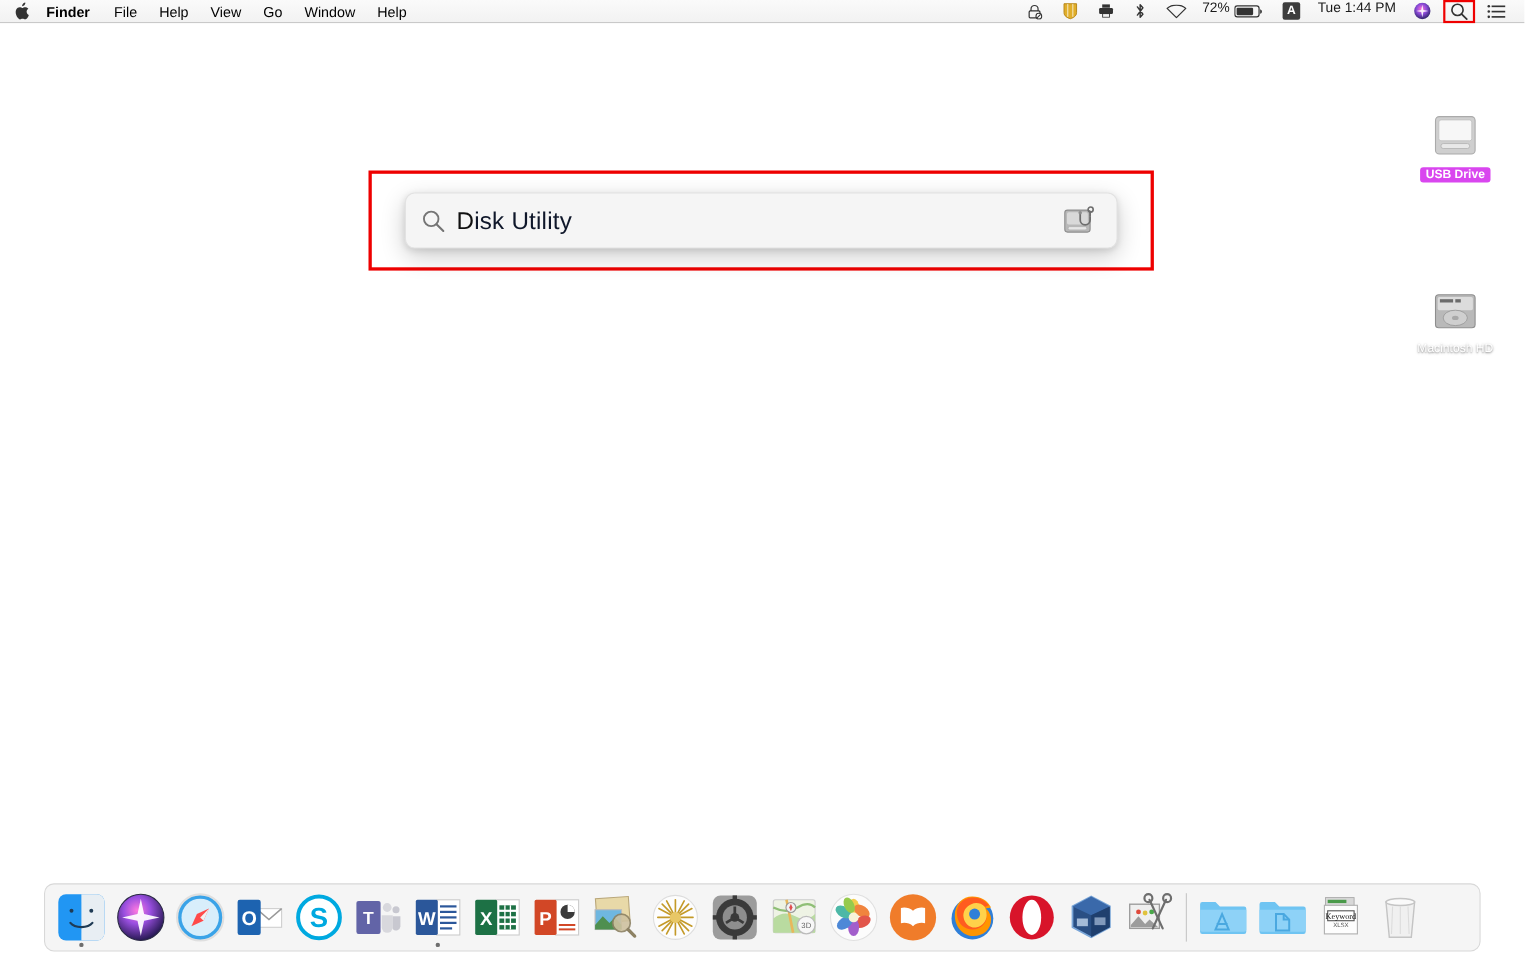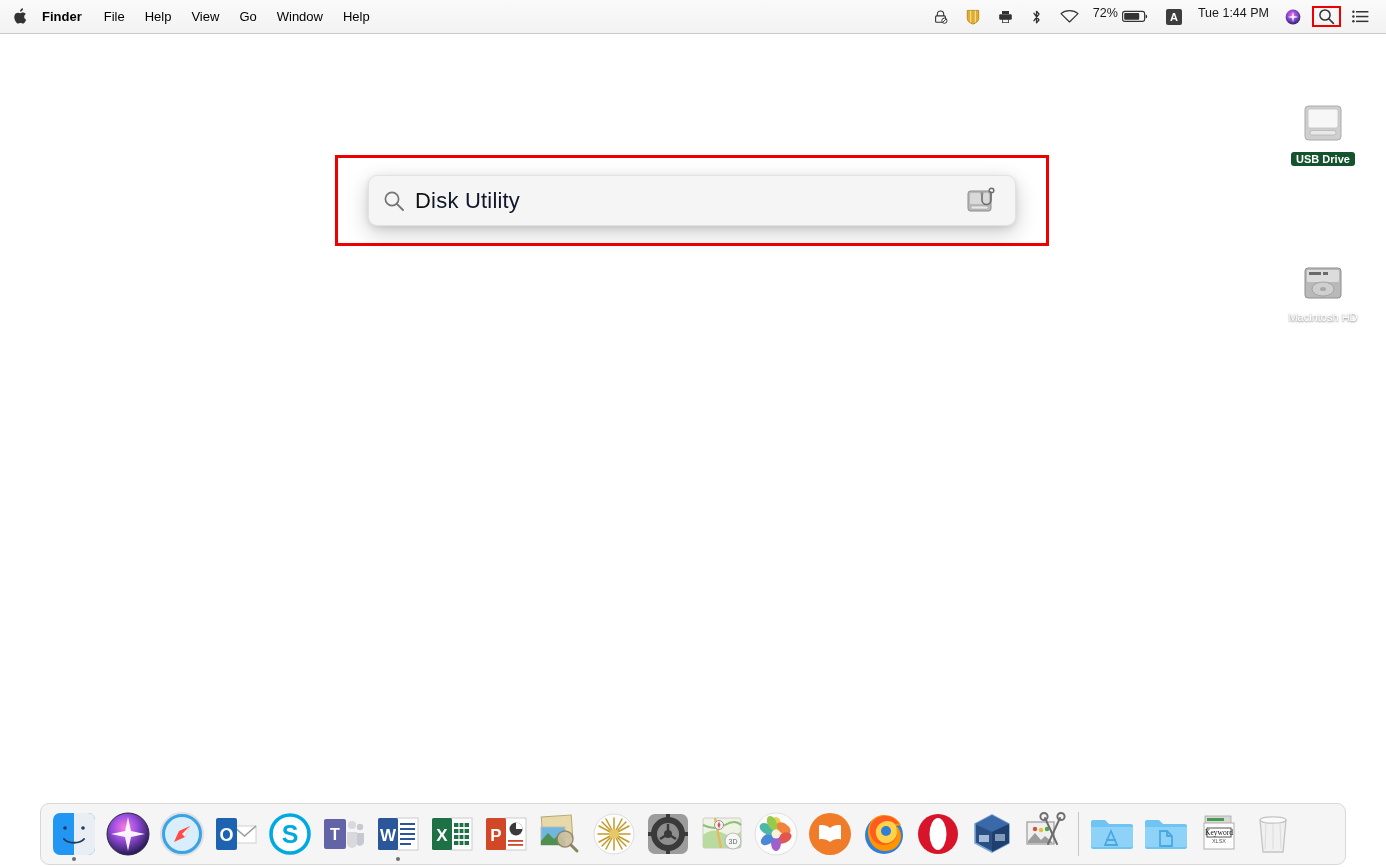--- a/index.html
+++ b/index.html
@@ -7,21 +7,21 @@
     width: 1386px; height: 867px;
     overflow: hidden;
     font-family: "Liberation Sans", sans-serif;
     background: #ffffff;
   }
   #screen { position: relative; width: 1386px; height: 867px; background: #ffffff; }
 
   
   #menubar {
     position: absolute; top: 0; left: 0;
-    width: 1386px; height: 34px;
+    width: 1386px; height: 21px;
     background: linear-gradient(to bottom, #fafafa 0%, #f2f2f2 100%);
     border-bottom: 1px solid #c9c9c9;
     display: flex; align-items: center;
     z-index: 50;
   }
   .mb-left { display: flex; align-items: center; padding-left: 12px; }
   .mb-right { display: flex; align-items: flex-start; margin-left: auto; padding-right: 8px; }
   .apple-logo {
     width: 15px; height: 17px; display: inline-block;
     position: relative; margin-right: 13px; cursor: default;
@@ -55,21 +55,21 @@
     cursor: default;
   }
   .desk-icon .glyph { height: 48px; display: flex; align-items: flex-end; justify-content: center; }
   .desk-label {
     font-size: 11px; margin-top: 4px; padding: 1px 5px;
     border-radius: 3px; white-space: nowrap;
     color: #ffffff;
     text-shadow: 0 1px 2px rgba(0,0,0,.55);
   }
   .desk-label.selected {
-    background: #14532d; color: #fff; font-weight: bold; text-shadow: none;
+    background: #d946ef; color: #fff; font-weight: bold; text-shadow: none;
   }
 
   
   #spot-highlight {
     position: absolute; left: 335px; top: 155px;
     width: 714px; height: 91px;
     border: 3px solid #ee0000; background: transparent;
     z-index: 20;
   }
   #spotlight {

